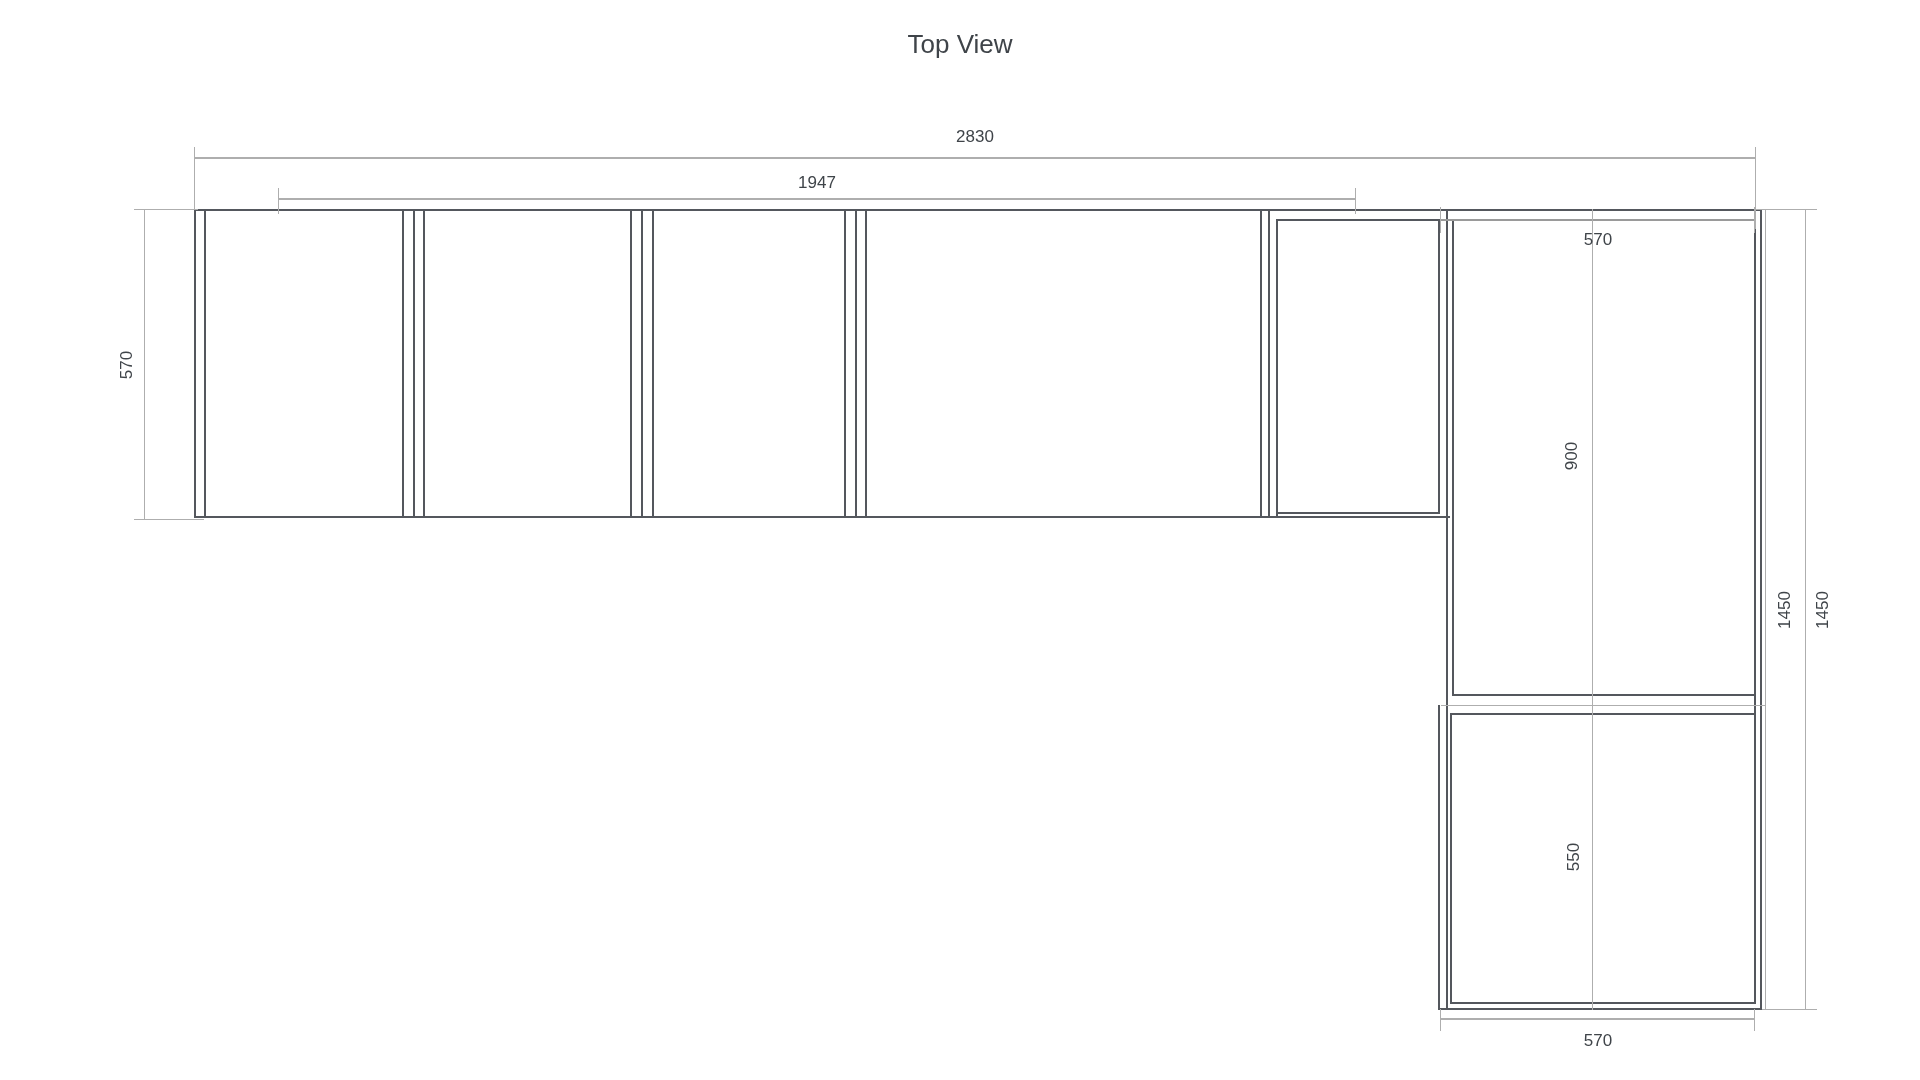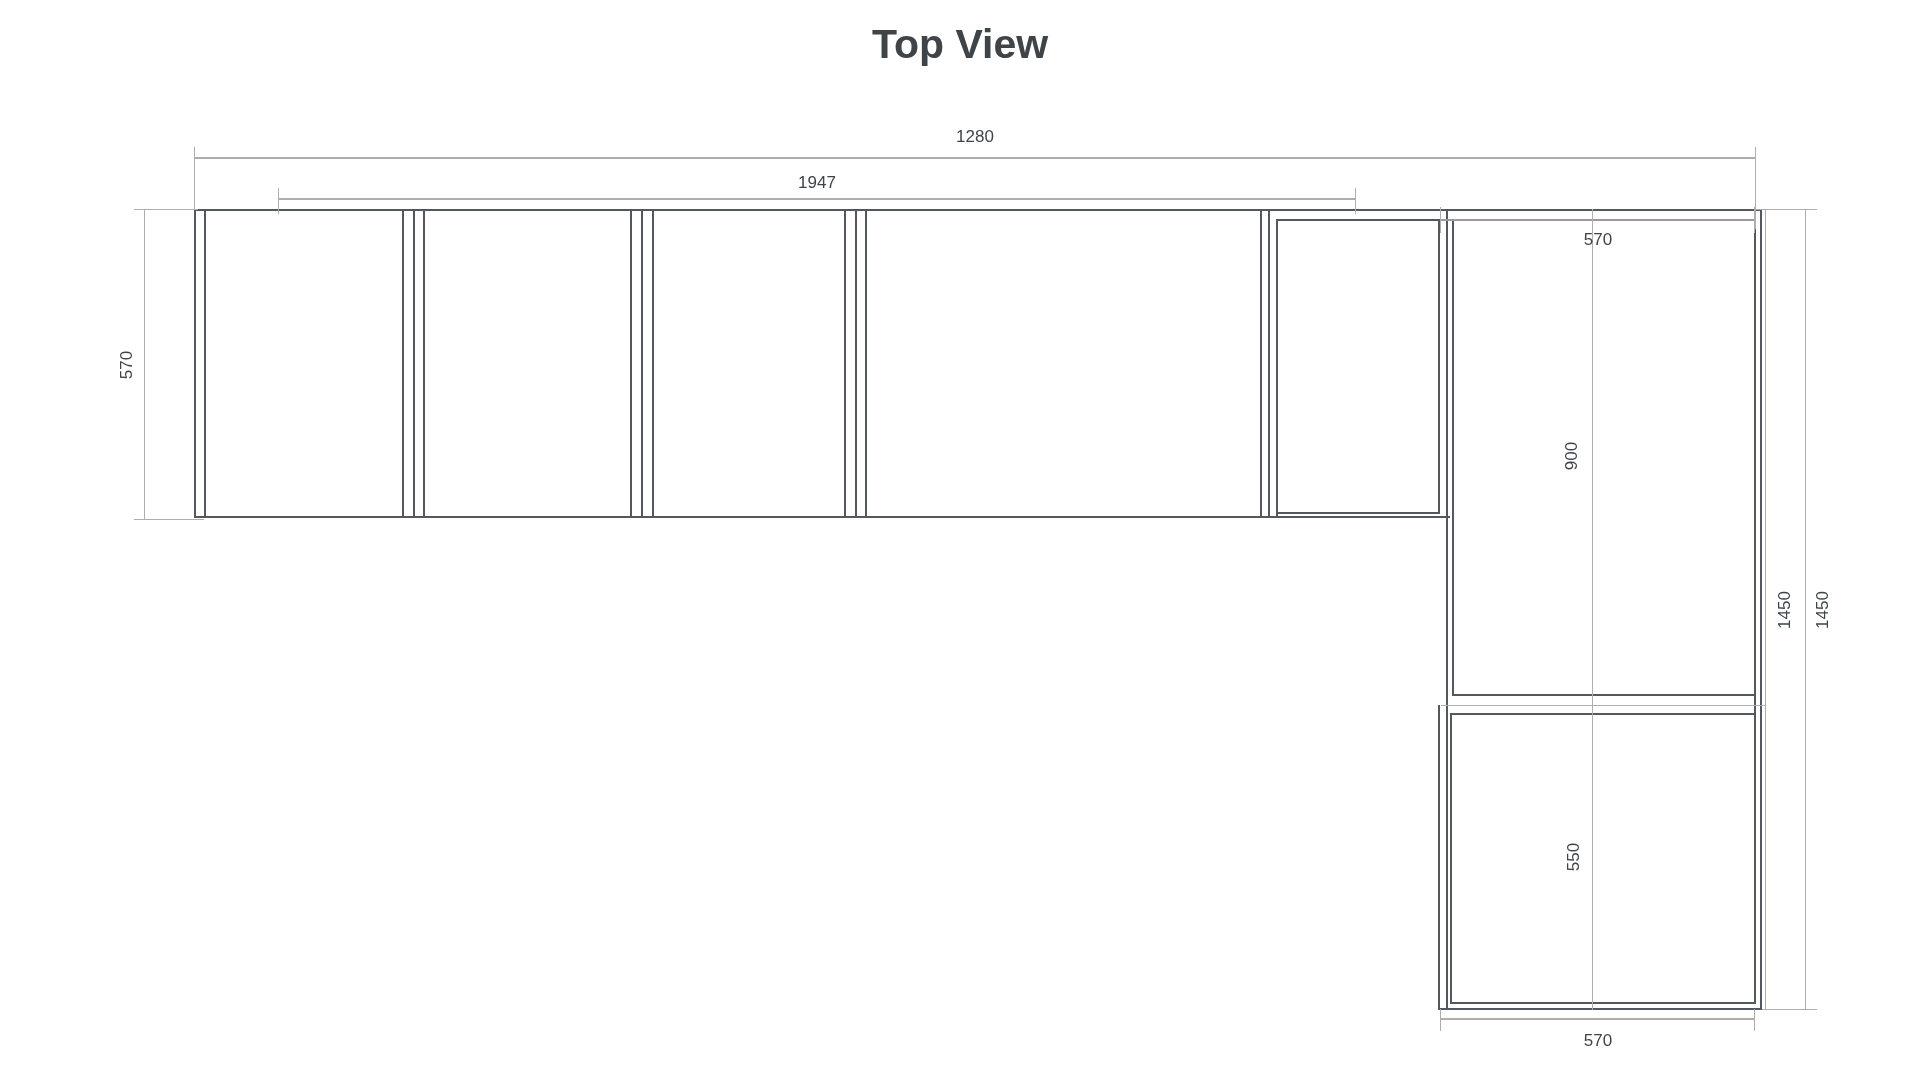--- a/index.html
+++ b/index.html
@@ -26,25 +26,24 @@
     color:var(--txt);
     font-size:17px;
     line-height:1;
     white-space:nowrap;
     transform:translate(-50%,-50%);
   }
   .rot{transform:translate(-50%,-50%) rotate(-90deg);}
   .title{
     position:absolute;
     color:var(--txt);
-    font-size:41px;
+    font-size:26px;
     line-height:1;
     white-space:nowrap;
     transform:translate(-50%,-50%);
-    font-weight:bold;
   }
 </style>
 </head>
 <body>
 
 <div class="canvas">
 
   <div class="title" style="left:960px;top:44px">Top View</div>
 
   <i class="ln cl" style="left:194px;top:209px;width:1568px;height:2px"></i>
@@ -104,21 +103,21 @@
 
   <i class="ln dl" style="left:1765px;top:209px;width:1px;height:801px"></i>
   <i class="ln dl" style="left:1805px;top:209px;width:1px;height:801px"></i>
   <i class="ln dl" style="left:1755px;top:209px;width:62px;height:1px"></i>
   <i class="ln dl" style="left:1762px;top:1009px;width:55px;height:1px"></i>
 
   <i class="ln dl" style="left:1441px;top:1018px;width:314px;height:2px"></i>
   <i class="ln dl" style="left:1440px;top:1009px;width:1px;height:22px"></i>
   <i class="ln dl" style="left:1754px;top:1009px;width:1px;height:22px"></i>
 
-  <div class="lbl" style="left:975px;top:136px">1280</div>
+  <div class="lbl" style="left:975px;top:136px">2830</div>
   <div class="lbl" style="left:817px;top:182px">1947</div>
   <div class="lbl rot" style="left:126px;top:365px">570</div>
   <div class="lbl" style="left:1598px;top:239px">570</div>
   <div class="lbl rot" style="left:1571px;top:456px">900</div>
   <div class="lbl rot" style="left:1573px;top:857px">550</div>
   <div class="lbl rot" style="left:1784px;top:610px">1450</div>
   <div class="lbl rot" style="left:1822px;top:610px">1450</div>
   <div class="lbl" style="left:1598px;top:1040px">570</div>
 
 </div>

